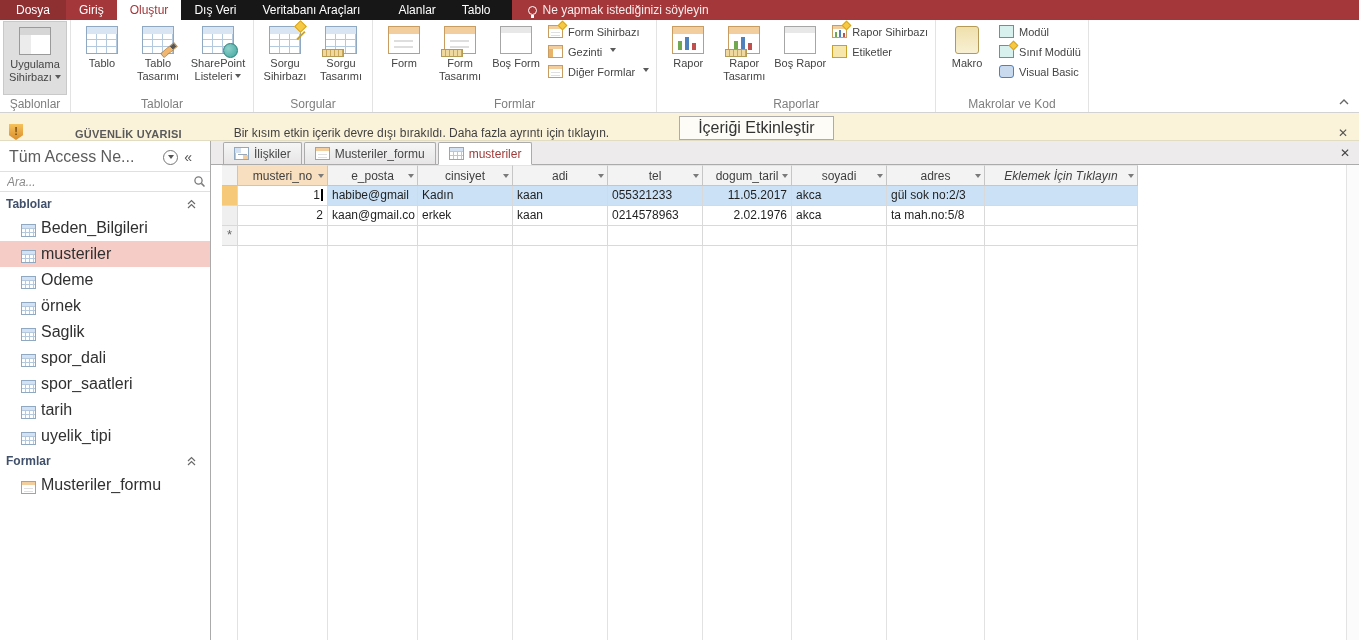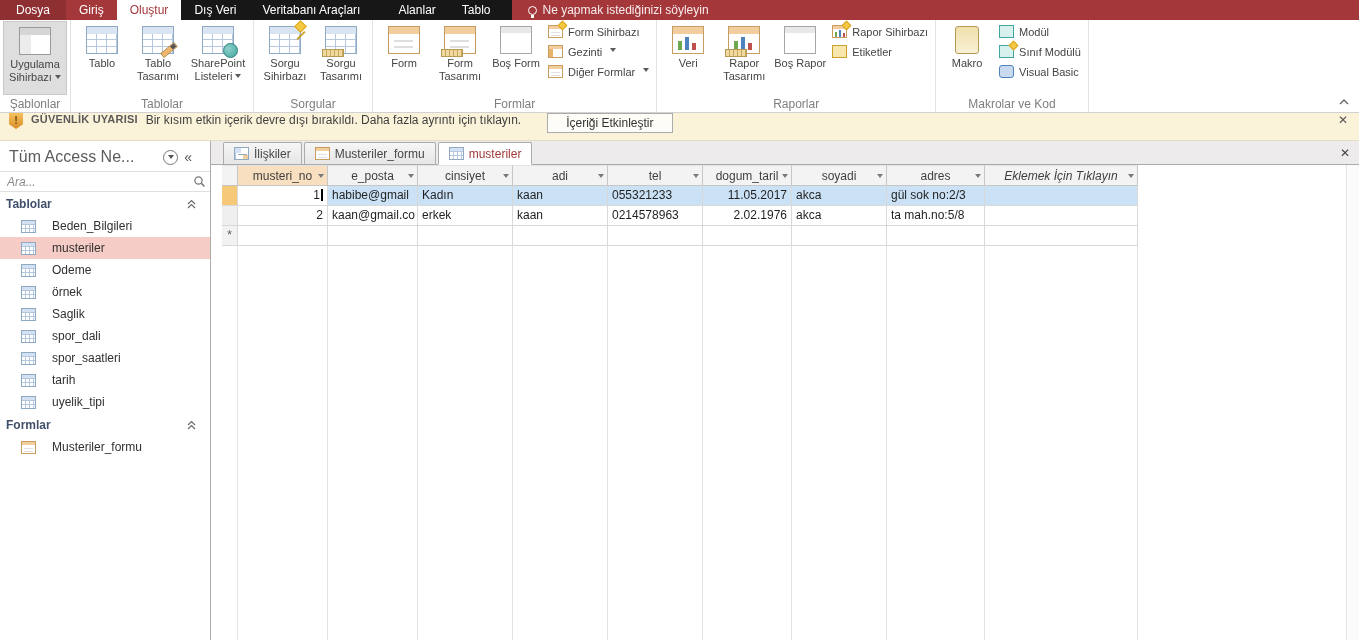--- a/index.html
+++ b/index.html
@@ -85,45 +85,45 @@
       linear-gradient(#F2CD9E,#F2CD9E) 8px 7px/6px 5px no-repeat,
       linear-gradient(#9AA7B8,#9AA7B8) 3px 6px/9px 1px no-repeat, #fff; }
   .si-label { border-color:#C9A227; background:#F7E7AD; }
   .si-module { border-color:#3FA7A0; background:#D8F0EE; }
   .si-vb { border-color:#4F81BD; background:#C9D9EE; border-radius:3px; }
   .si.sw::after { content:""; position:absolute; right:-4px; top:-4px; width:5px; height:5px; background:#F5C944; transform:rotate(45deg); border:1px solid #D9A420; }
 
   .ribbon-collapse { position:absolute; right:10px; bottom:4px; cursor:default; }
 
   
-  .secbar { height:28px; background:#FBF3D9; border-bottom:1px solid #E2DCC2; display:flex; align-items:flex-start; padding-left:9px; flex:none; }
+  .secbar { height:28px; background:#FBF3D9; border-bottom:1px solid #E2DCC2; display:flex; align-items:flex-end; padding-left:9px; flex:none;gap:44px; }
   .shield { width:14px; height:16px; background:linear-gradient(#F6C15C,#D98E2B);
       clip-path:polygon(0 0,100% 0,100% 70%,50% 100%,0 70%); position:relative; flex:none; }
   .shield::after { content:"!"; position:absolute; left:0; right:0; top:0; text-align:center; font-size:11px; font-weight:bold; color:#7A4E10; line-height:14px; }
   .sec-title { font-weight:bold; font-size:11px; color:#5A5A5A; margin-left:8px; letter-spacing:.2px; }
   .sec-msg { margin-left:8px; color:#3F3F3F; }
-  .sec-btn { margin-left:26px; font-family:inherit; font-size:12px; color:#333; background:#FDFCF7; border:1px solid #ABABAB; padding:2px 18px; cursor:default; }
+  .sec-btn { margin-left:26px; font-family:inherit; font-size:16px; color:#333; background:#FDFCF7; border:1px solid #ABABAB; padding:2px 18px; cursor:default; }
   .sec-close { margin-left:auto; margin-right:11px; color:#555; font-size:12px; cursor:default; }
 
   
   .main { flex:1; display:flex; min-height:0; }
 
   
   .navpane { width:211px; flex:none; background:#fff; border-right:1px solid #ABABAB; display:flex; flex-direction:column; }
   .nav-title-row { display:flex; align-items:center; padding:7px 14px 5px 9px; }
   .nav-title { flex:1; font-size:16px; color:#5C5C5C; white-space:nowrap; overflow:hidden; }
   .circbtn { width:15px; height:15px; border:1px solid #767676; border-radius:50%; display:flex; align-items:center; justify-content:center; margin-right:6px; flex:none; cursor:default; }
   .circbtn .da { margin:3px 0 0 0; border-top-color:#555; }
   .shutter { color:#555; font-size:14px; margin-right:4px; cursor:default; }
   .nav-search { display:flex; align-items:center; border-top:1px solid #E0E0E0; border-bottom:1px solid #E0E0E0; height:21px; padding:0 4px 0 7px; }
   .nav-search input { flex:1; border:none; outline:none; font-family:inherit; font-size:12px; font-style:italic; color:#444; }
   .nav-search input::placeholder { color:#8A8A8A; font-style:italic; }
   .mag { display:flex; align-items:center; cursor:default; }
   .nav-group-header { display:flex; align-items:center; justify-content:space-between; padding:5px 14px 4px 6px; font-weight:bold; color:#40506B; font-size:12px; cursor:default; }
-  .nav-item { display:flex; align-items:center; gap:16px; padding:4px 4px 4px 21px; font-size:12px; color:#303030; cursor:default; }
+  .nav-item { display:flex; align-items:flex-end; gap:5px; padding:4px 4px 4px 21px; font-size:16px; color:#303030; cursor:default; }
   .nav-item.sel { background:#F6CCC6; }
   .chev { flex:none; }
 
   
   .content { flex:1; display:flex; flex-direction:column; background:#fff; position:relative; min-width:0; }
   .doctabs { height:24px; flex:none; background:#EDEBEB; border-bottom:1px solid #ABABAB; display:flex; align-items:flex-end; padding-left:12px; }
   .doctab { display:flex; align-items:center; gap:5px; height:22px; padding:0 10px; margin-right:2px; font-size:12px; color:#474747;
       background:linear-gradient(#F6F6F6,#E7E5E5); border:1px solid #ABABAB; border-bottom:none; border-radius:2px 2px 0 0; cursor:default; }
   .doctab.active { background:#fff; color:#9E3A38; position:relative; margin-bottom:-1px; height:23px; border-bottom:1px solid #fff; }
   .doc-close { margin-left:auto; align-self:center; margin-right:9px; color:#444; font-size:12px; cursor:default; }
@@ -256,21 +256,21 @@
           </div>
         </div>
       </div>
       <div class="glabel">Formlar</div>
     </div>
 
     <div class="rgroup">
       <div class="rbody">
         <div class="bigbtn">
           <span class="bi bi-report"></span>
-          <span class="lbl">Veri</span>
+          <span class="lbl">Rapor</span>
         </div>
         <div class="bigbtn">
           <span class="bi bi-report ov-ruler"></span>
           <span class="lbl">Rapor Tasarımı</span>
         </div>
         <div class="bigbtn">
           <span class="bi bi-blank"></span>
           <span class="lbl">Boş Rapor</span>
         </div>
         <div class="smallcol">

